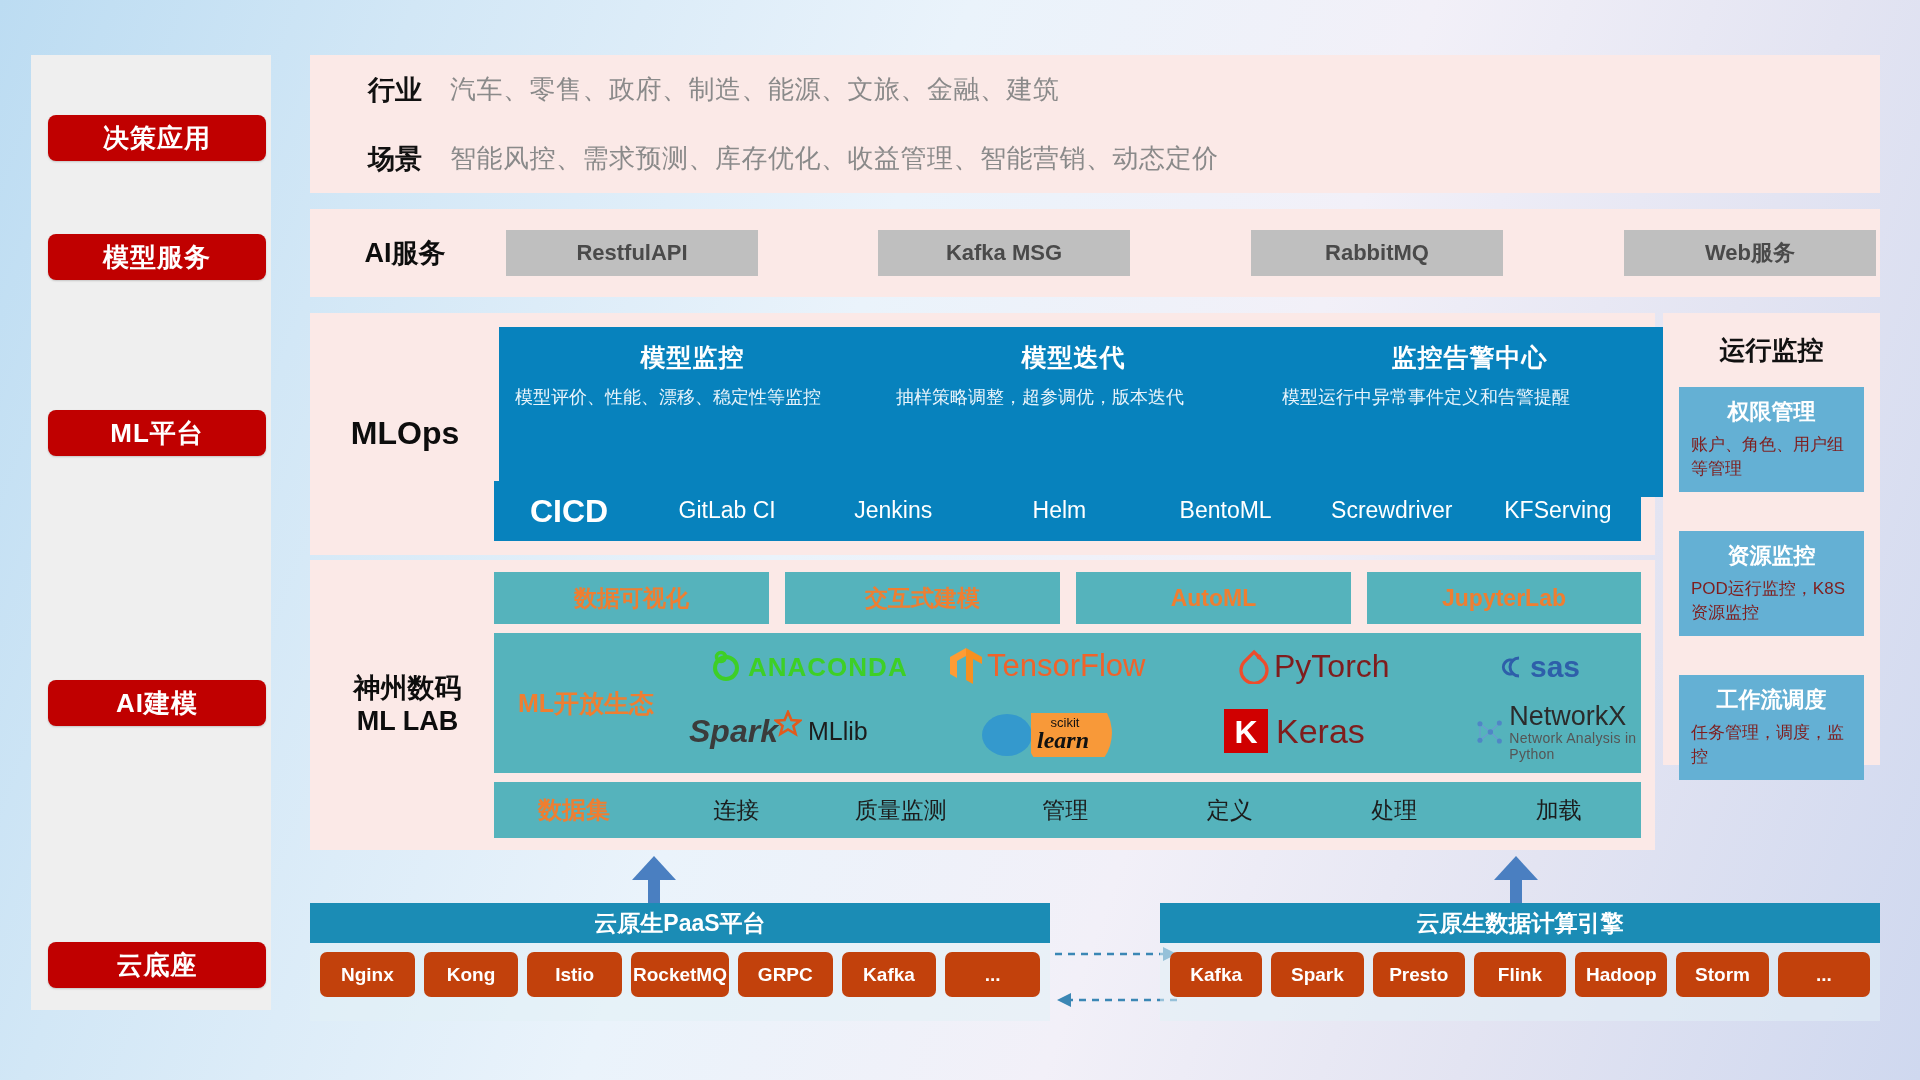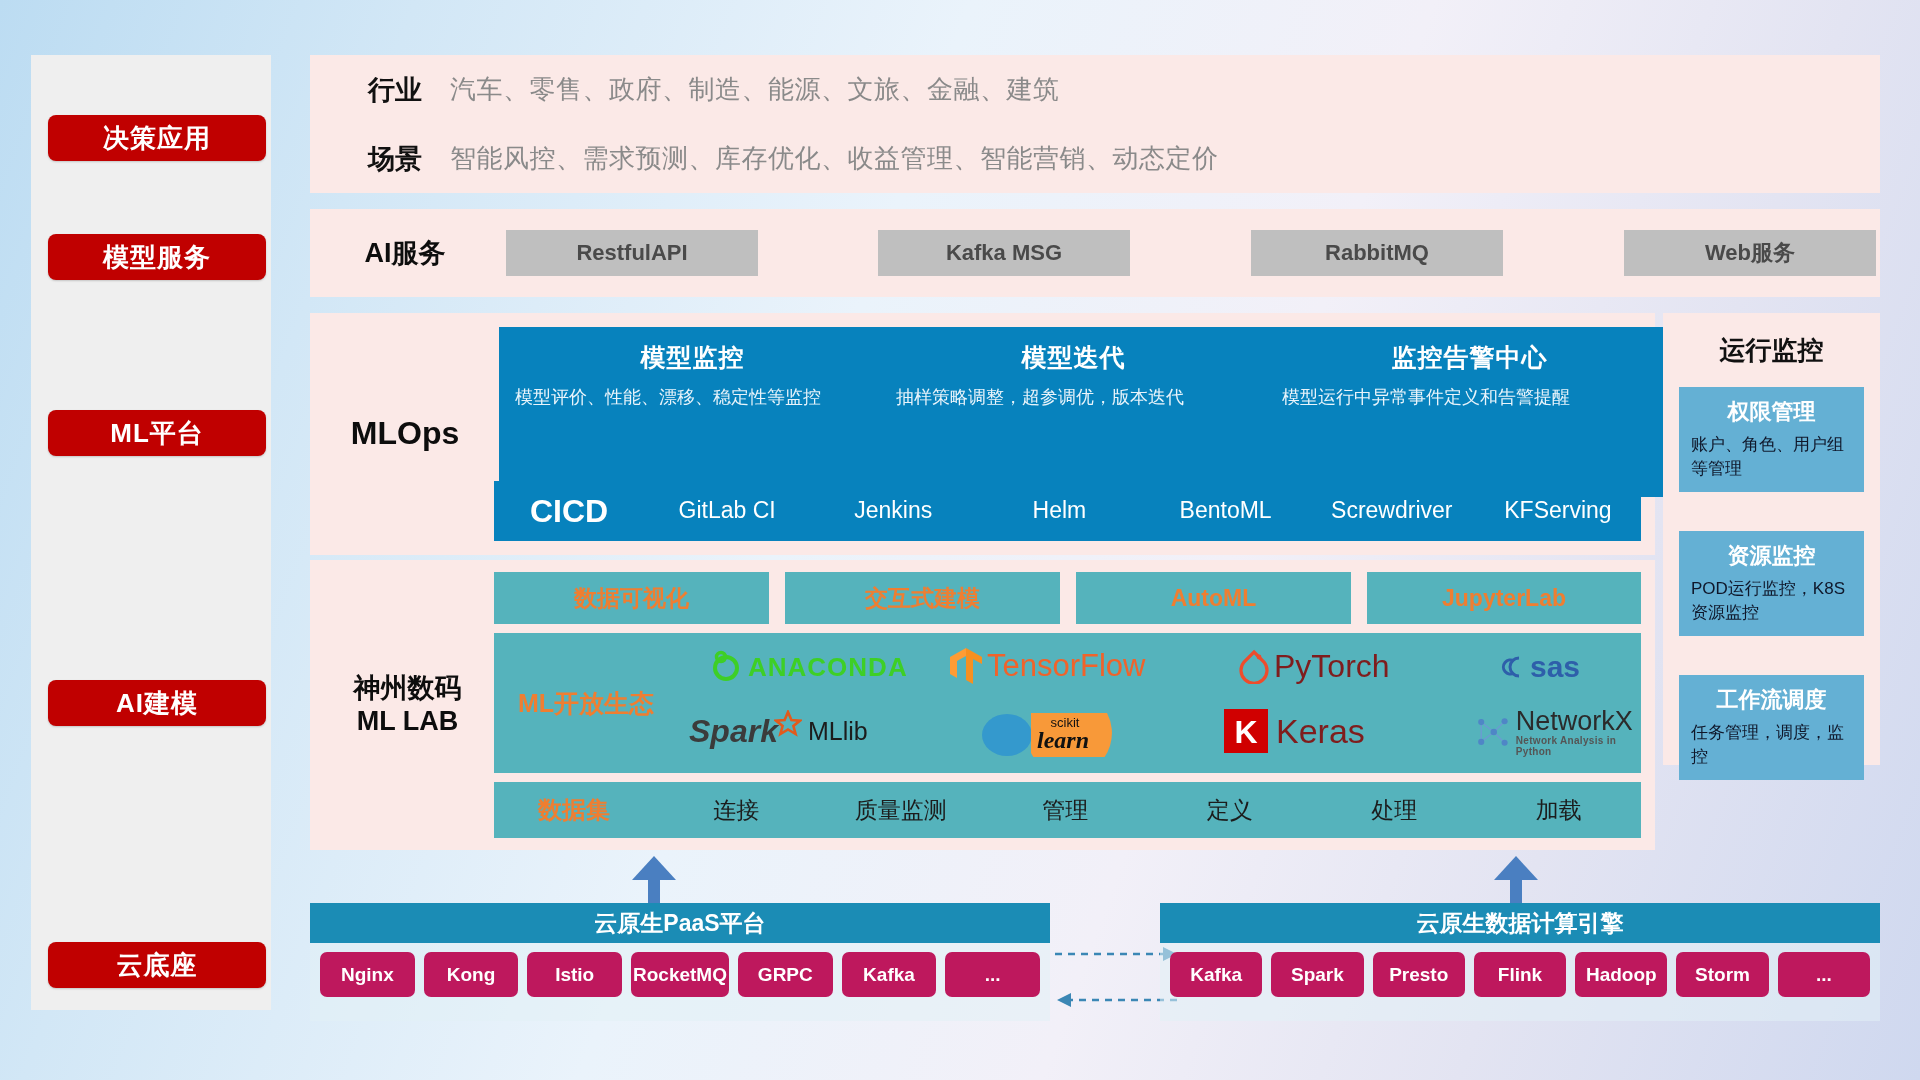--- a/index.html
+++ b/index.html
@@ -81,31 +81,31 @@
   }
   .ds-band{background:#55b3bc;display:flex;align-items:center;}
   .ds-head{color:#ef7e31;font-size:24px;font-weight:bold;width:160px;text-align:center;flex:none;}
   .ds-item{color:#1c1c1c;font-size:23px;text-align:center;flex:1;}
 
   
   .mon-col{position:absolute;background:#fbe9e7;}
   .mon-title{font-size:26px;font-weight:bold;color:#111;text-align:center;}
   .mon-card{background:#64b0d4;color:#fff;padding:10px 12px;}
   .mon-card-title{font-size:22px;font-weight:bold;text-align:center;margin-bottom:6px;}
-  .mon-card-desc{font-size:17px;line-height:1.4;color:#0f172a;}
+  .mon-card-desc{font-size:17px;line-height:1.4;color:#7f1d1d;}
 
   
   .cloud-wrap{position:absolute;background:rgba(226,240,246,.55);}
   .cloud-head{
     background:#1b8cb5;color:#fff;font-size:23px;font-weight:bold;
     display:flex;align-items:center;justify-content:center;height:40px;
   }
   .cloud-items{display:flex;gap:9px;padding:9px 10px;}
   .cloud-chip{
-    background:#be185d;color:#fff;border-radius:7px;
+    background:#c2410c;color:#fff;border-radius:7px;
     font-size:19px;font-weight:bold;
     display:flex;align-items:center;justify-content:center;
     text-align:center;height:45px;flex:1;line-height:1.05;
     padding:0 2px;
   }
   .arrow-up{position:absolute;width:0;height:0;}
 
   .logo-cell{position:absolute;display:flex;align-items:center;}
   .logo-txt{font-weight:bold;}
 </style>
@@ -277,21 +277,21 @@
           <g fill="#4f86c6">
             <circle cx="8" cy="10" r="3.4"></circle>
               <circle cx="8" cy="32" r="3.4"></circle>
             <circle cx="22" cy="21" r="3.6"></circle>
               <circle cx="34" cy="9" r="3.4"></circle>
             <circle cx="34" cy="33" r="3.4"></circle>
           </g>
         </svg>
         <div style="display:flex;flex-direction:column;margin-left:4px;">
           <span class="logo-txt" style="color:#2b2b2b;font-size:27px;font-weight:normal;line-height:1;">NetworkX</span>
-          <span style="color:#555;font-size:10px;letter-spacing:.3px;font-weight:bold;">Network Analysis in Python</span>
+          <span style="color:#555;font-size:14px;letter-spacing:.3px;">Network Analysis in Python</span>
         </div>
       </div>
     </div>
 
     <div class="ds-band" style="position:absolute;left:184px;top:222px;width:1147px;height:56px;">
       <div class="ds-head">数据集</div>
       <div class="ds-item">连接</div>
       <div class="ds-item">质量监测</div>
       <div class="ds-item">管理</div>
       <div class="ds-item">定义</div>

